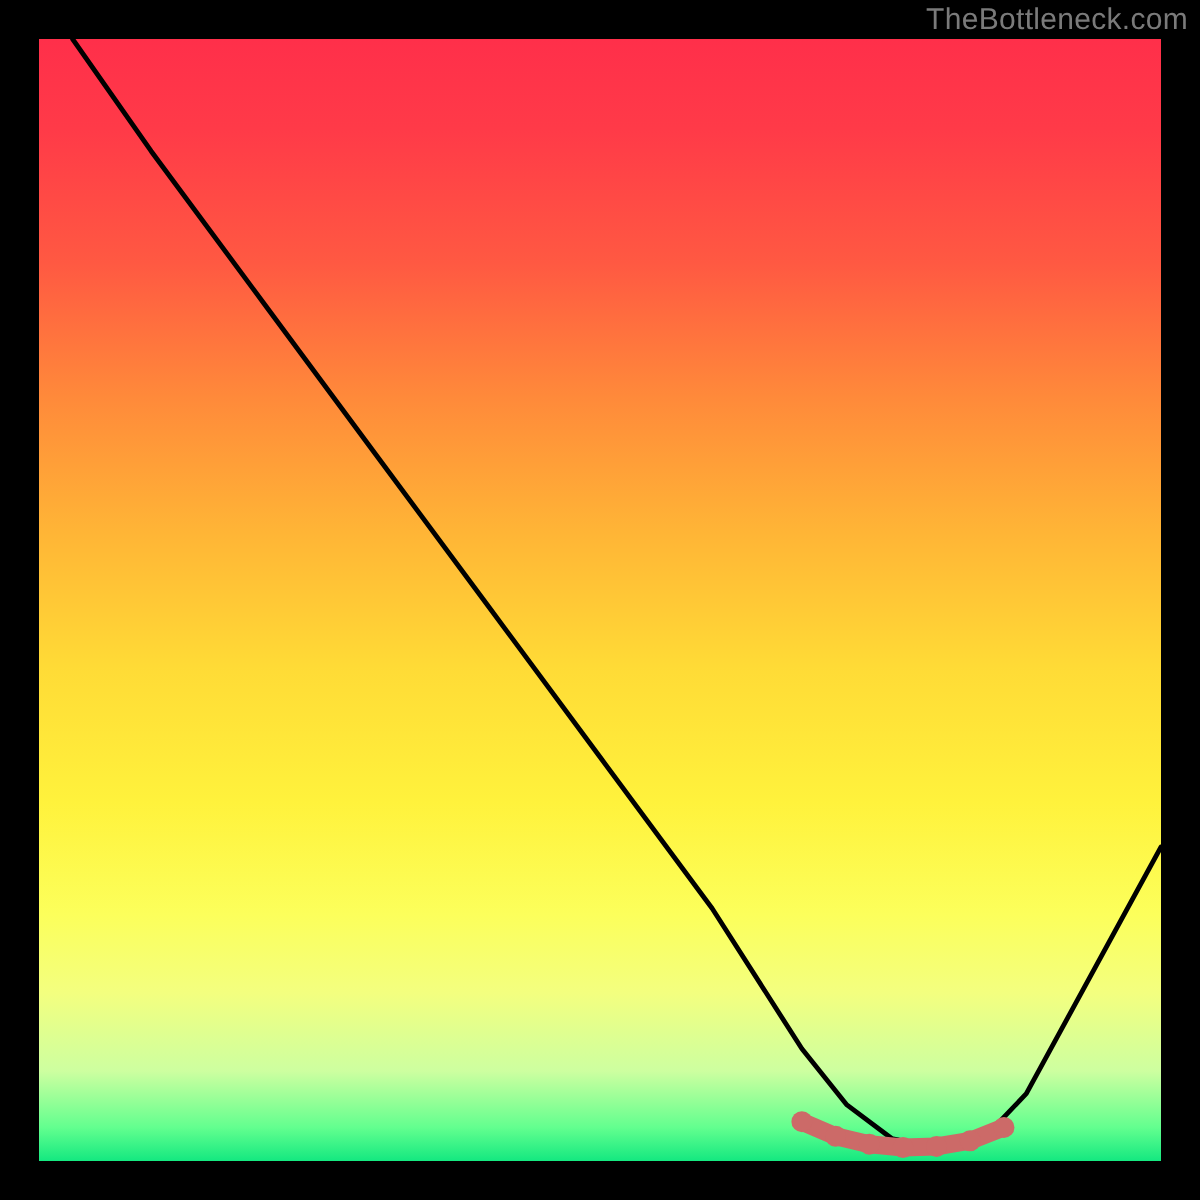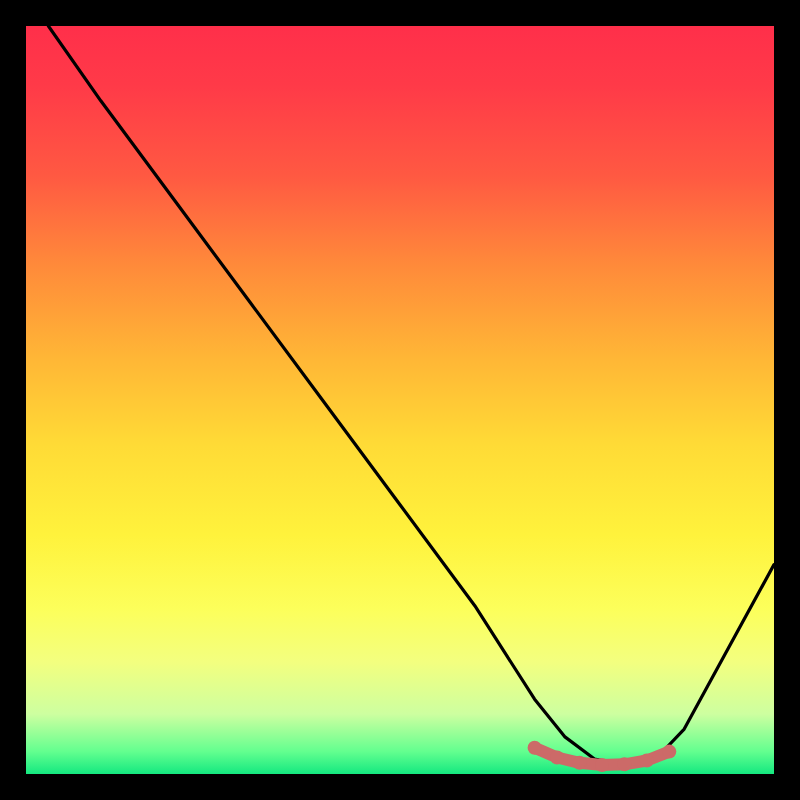--- a/index.html
+++ b/index.html
@@ -51,20 +51,21 @@
   svg.curve {
     position: absolute;
     left: 0;
     top: 0;
   }
 </style>
 </head>
 <body>
 
 <div class="frame">
+  <div class="watermark">TheBottleneck.com</div>
 
   <div class="plot-wrap">
     <svg class="curve" width="748" height="748" viewBox="0 0 748 748">
       <path id="main-curve" fill="none" stroke="#000000" stroke-width="3.2" stroke-linecap="round" stroke-linejoin="round" d="M22.4 0.0 L74.8 74.8 L149.6 175.8 L224.4 276.8 L299.2 377.7 L374.0 478.7 L448.8 579.7 L508.6 673.2 L538.6 710.6 L568.5 733.0 L598.4 739.0 L628.3 734.5 L658.2 703.1 L748.0 538.6"></path>
       <path id="optimal-band" fill="none" stroke="#cc6a68" stroke-width="12" stroke-linecap="round" stroke-linejoin="round" d="M508.6 721.8 L531.1 731.5 L553.5 736.8 L576.0 739.0 L598.4 738.3 L620.8 734.5 L643.3 725.6"></path>
       <g id="optimal-dots">
           <circle cx="508.6" cy="721.8" r="7" fill="#cc6a68"></circle>
           <circle cx="531.1" cy="731.5" r="7" fill="#cc6a68"></circle>
           <circle cx="553.5" cy="736.8" r="7" fill="#cc6a68"></circle>
           <circle cx="576.0" cy="739.0" r="7" fill="#cc6a68"></circle>

